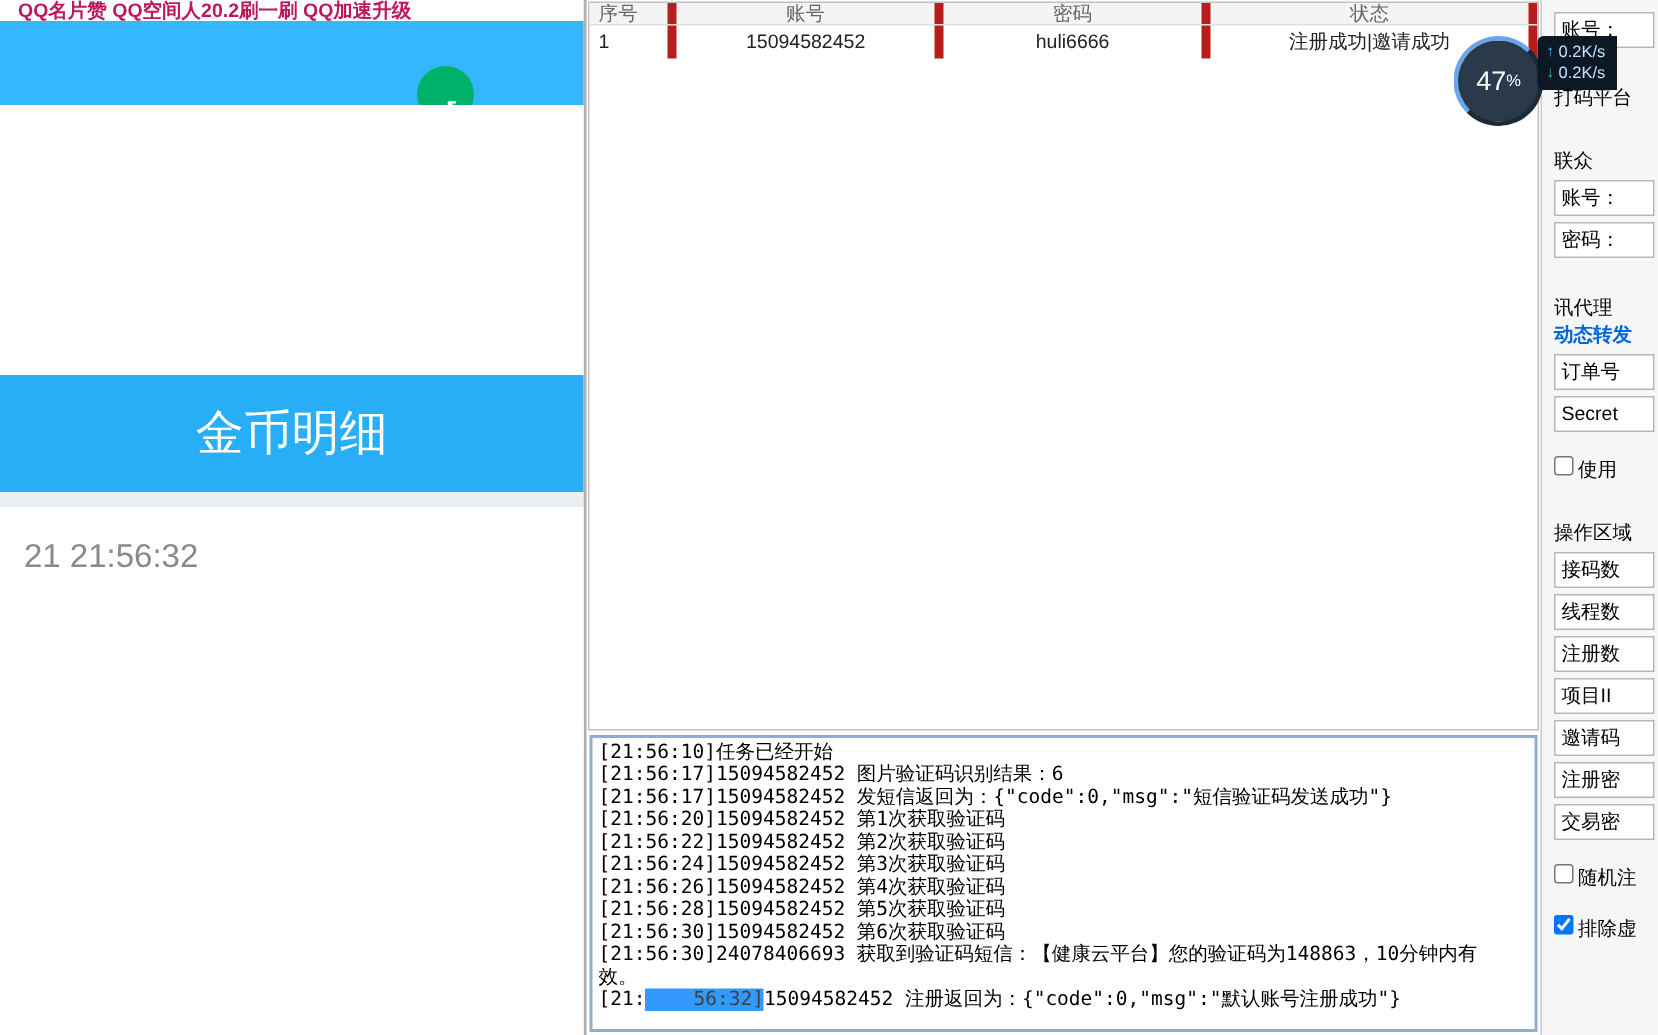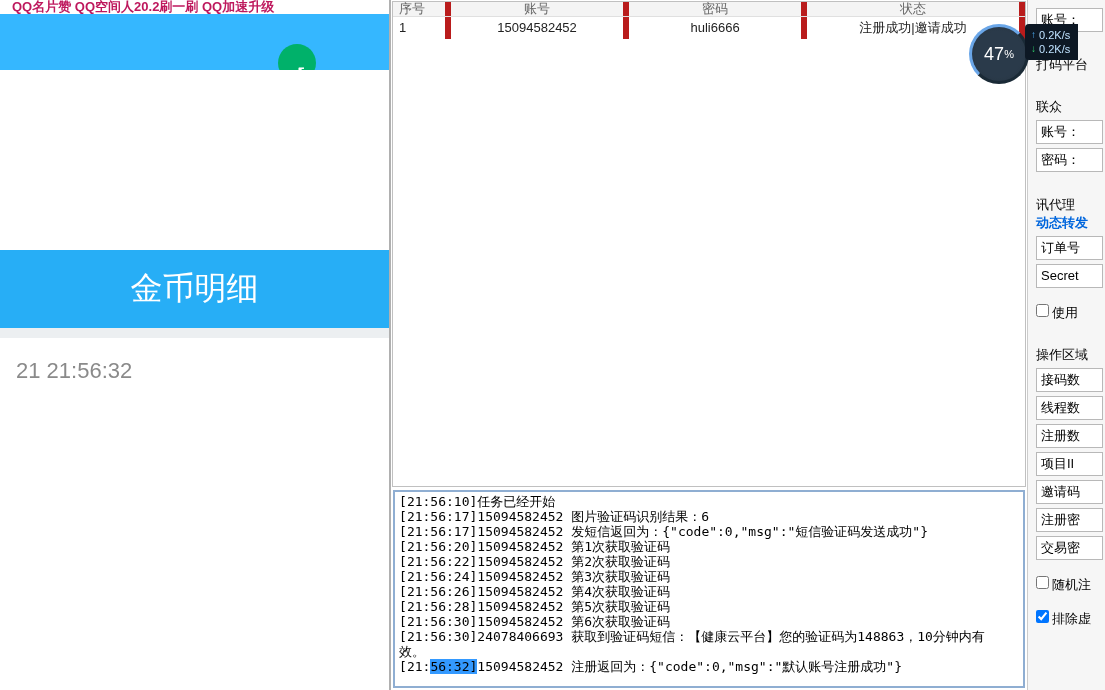--- a/index.html
+++ b/index.html
@@ -150,21 +150,22 @@
   font-size: 13px;
   line-height: 15px;
   padding: 2px 4px;
   overflow: hidden;
   color: #000;
   white-space: nowrap;
 }
 .log-line { white-space: nowrap; }
 .sel {
   background: #3399ff;
-  color: #000000;
+  color: #404040;
+  padding-left: 32px;
 }
 
 .right-pane {
   width: 67px;
   flex: 0 0 auto;
   background: #f6f6f6;
   padding: 4px 2px 4px 8px;
   overflow: hidden;
   position: relative;
 }

